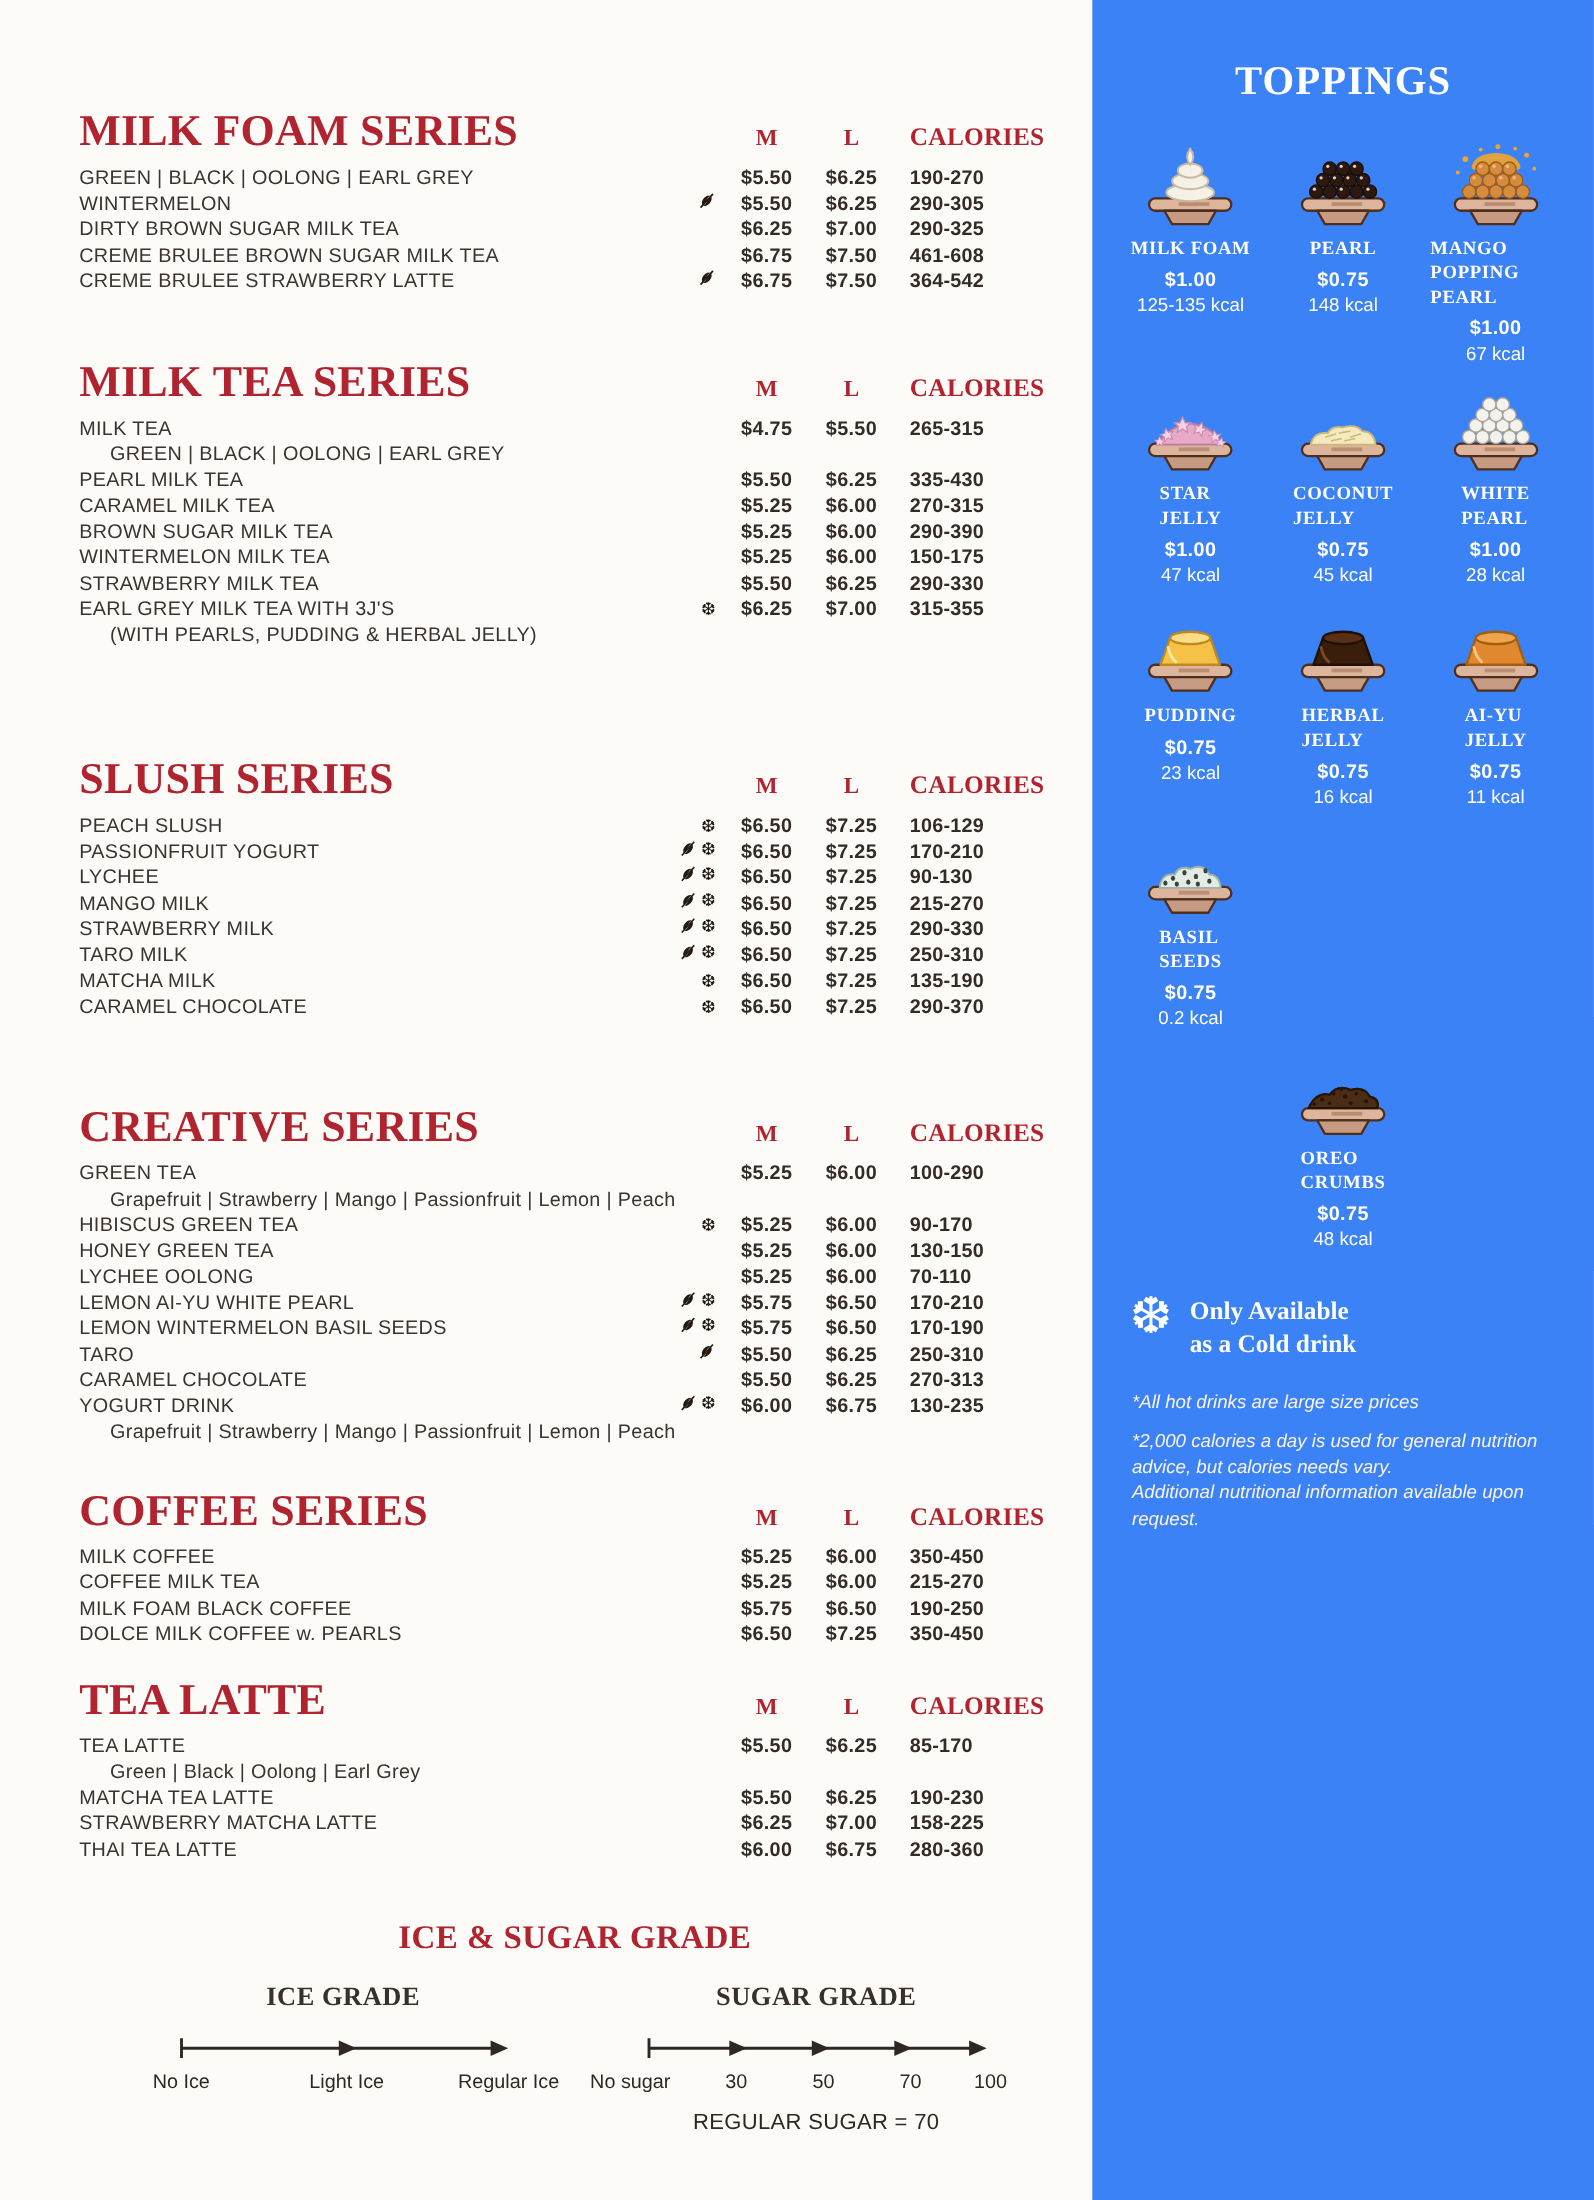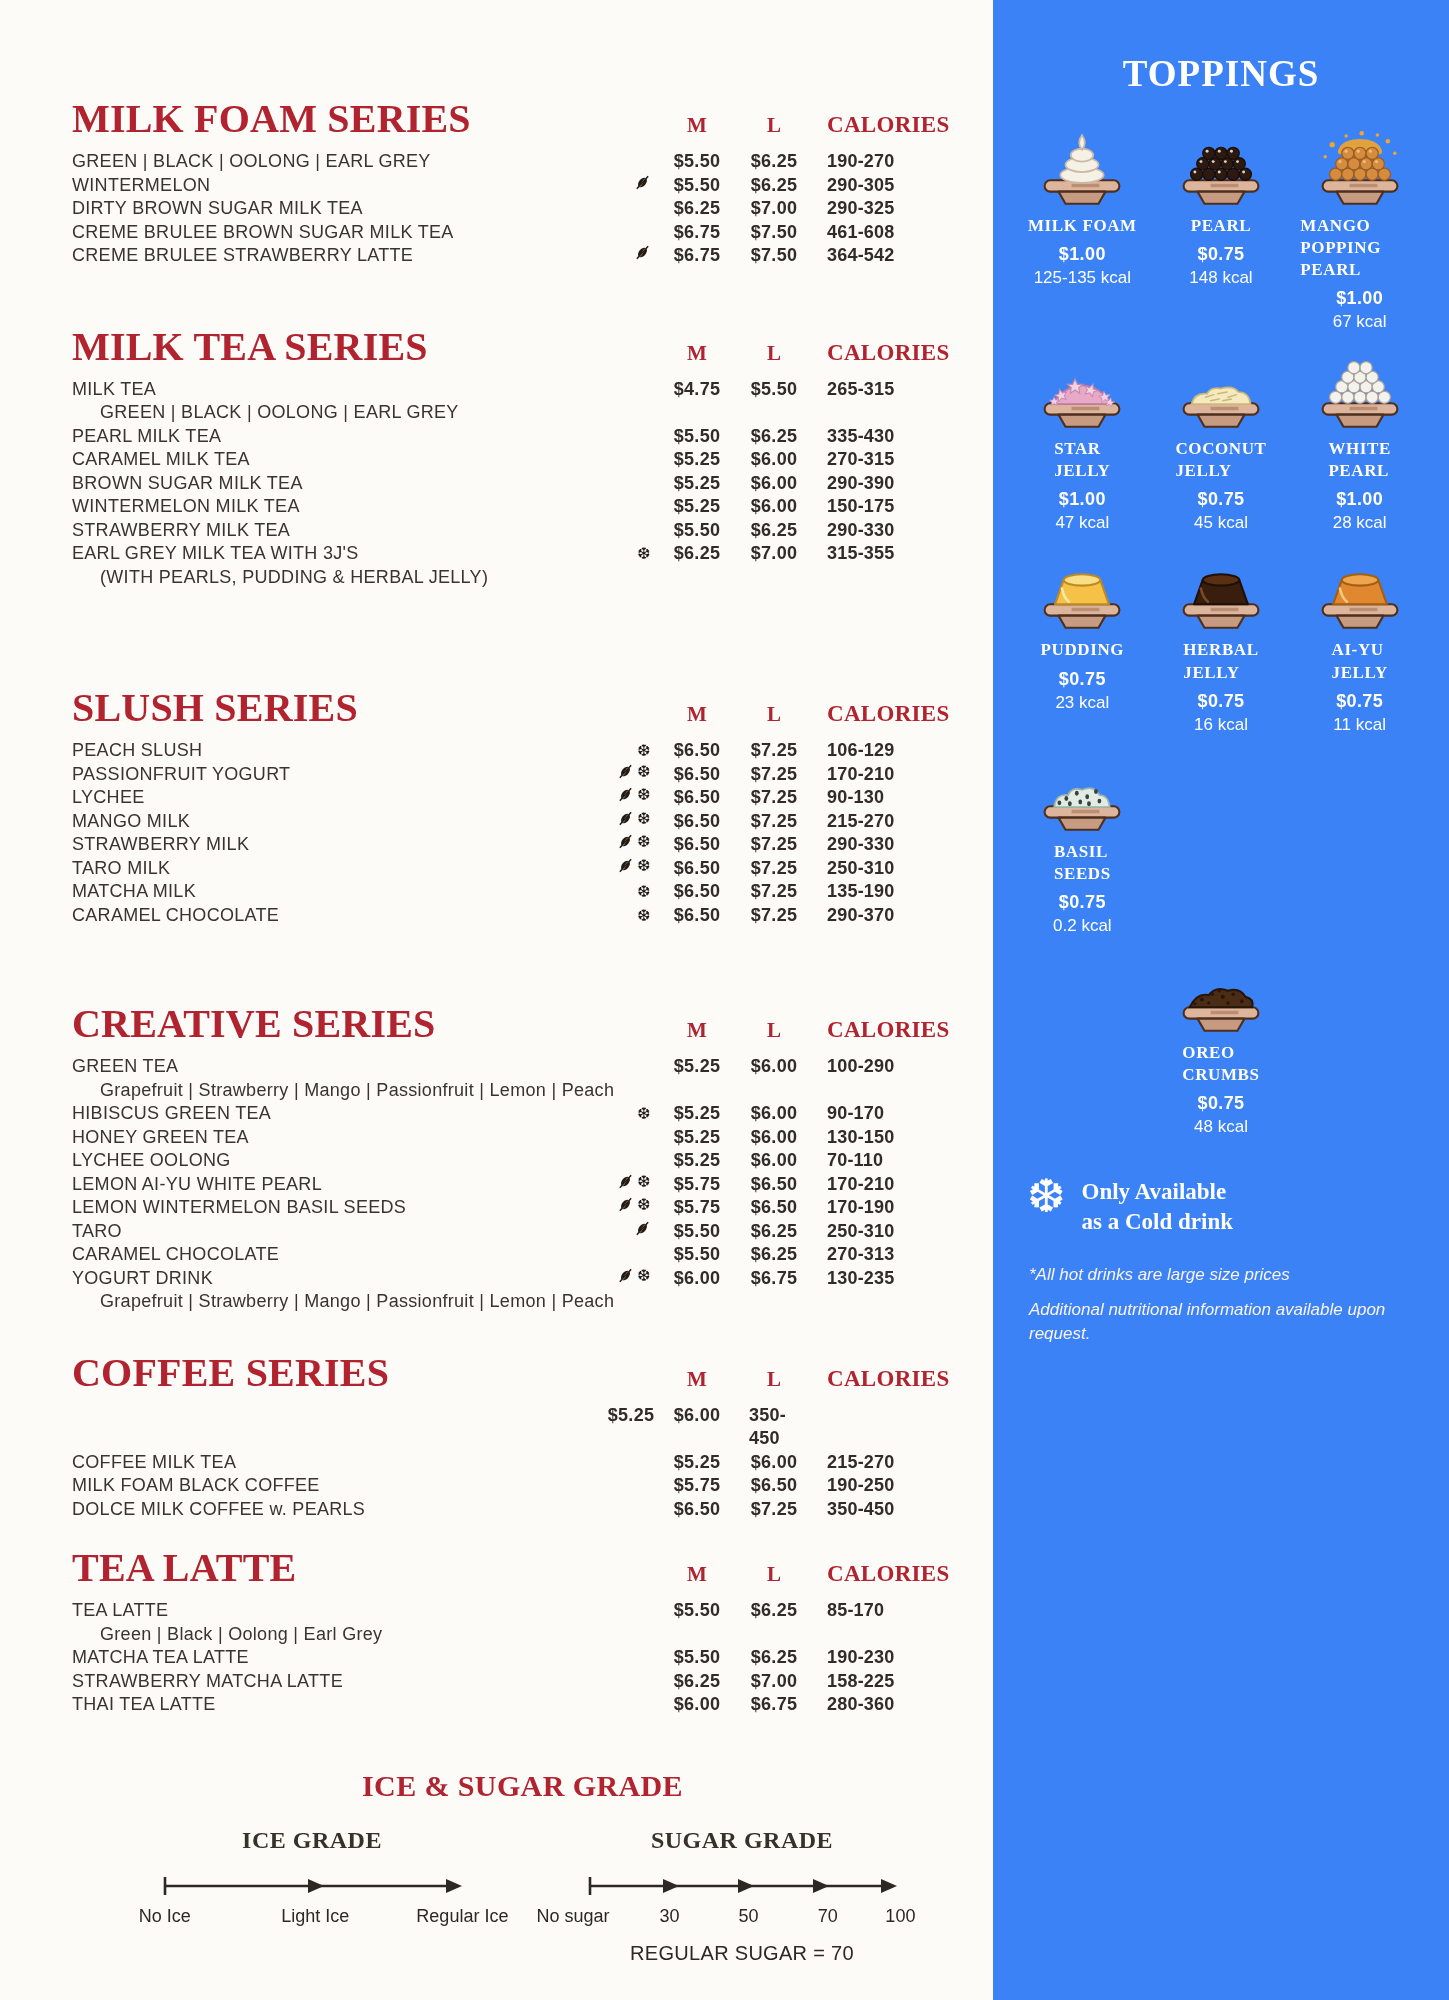--- a/index.html
+++ b/index.html
@@ -499,20 +499,21 @@
 
     <section class="msection s-co">
       <div class="sec-head">
         <h2 class="sec-title">COFFEE SERIES</h2>
         <div class="colhead colm">M</div>
         <div class="colhead coll">L</div>
         <div class="colhead colcal">CALORIES</div>
       </div>
       <div class="rows">
           <div class="mrow">
+            <div class="cell cname">MILK COFFEE</div>
             <div class="cell cicons"></div>
             <div class="cell cprice">$5.25</div>
             <div class="cell cprice">$6.00</div>
             <div class="cell ccal">350-450</div>
           </div>
           <div class="mrow">
             <div class="cell cname">COFFEE MILK TEA</div>
             <div class="cell cicons"></div>
             <div class="cell cprice">$5.25</div>
             <div class="cell cprice">$6.00</div>
@@ -853,16 +854,17 @@
     <div class="legend">
       <div class="leg-row">
         <span class="leg-snow">❆</span>
         <span class="leg-text">Only Available
 as a Cold drink</span>
       </div>
     </div>
 
     <div class="notes">
       <p>*All hot drinks are large size prices</p>
+      <p class="tight">*2,000 calories a day is used for general nutrition advice, but calories needs vary.</p>
       <p>Additional nutritional information available upon request.</p>
     </div>
   </div>
 </div>
 
 </body></html>

